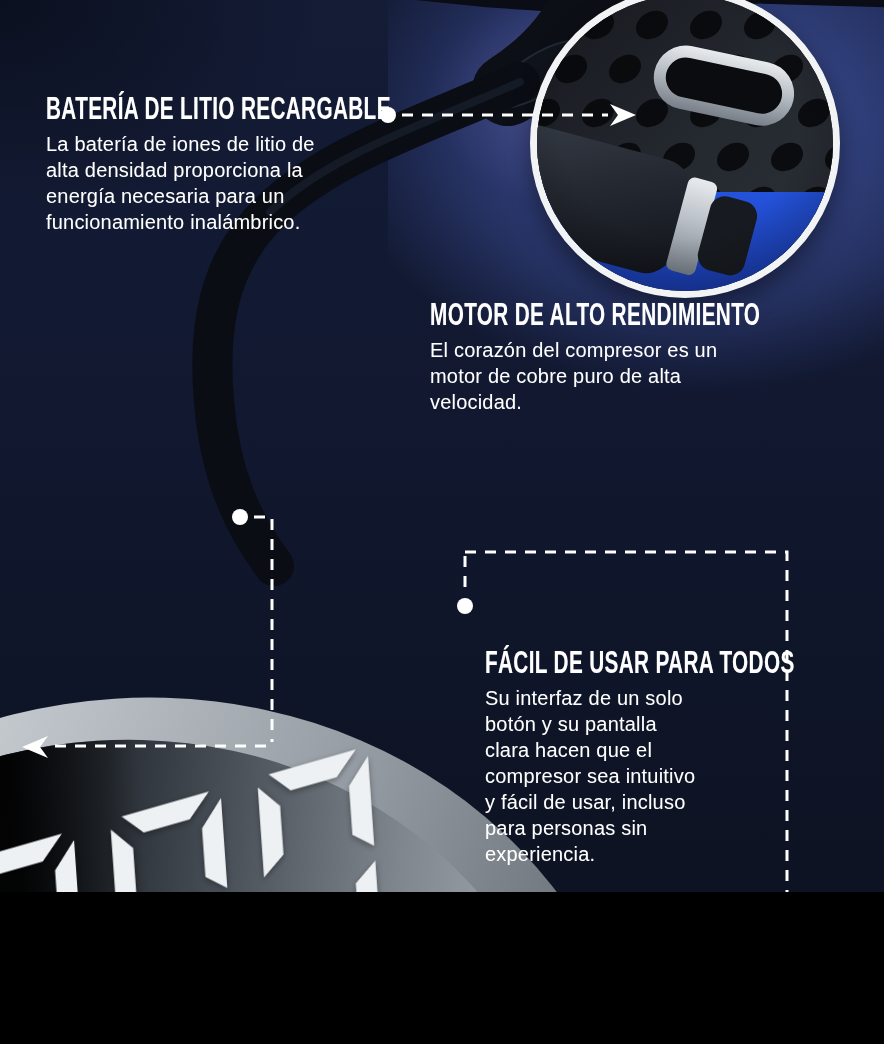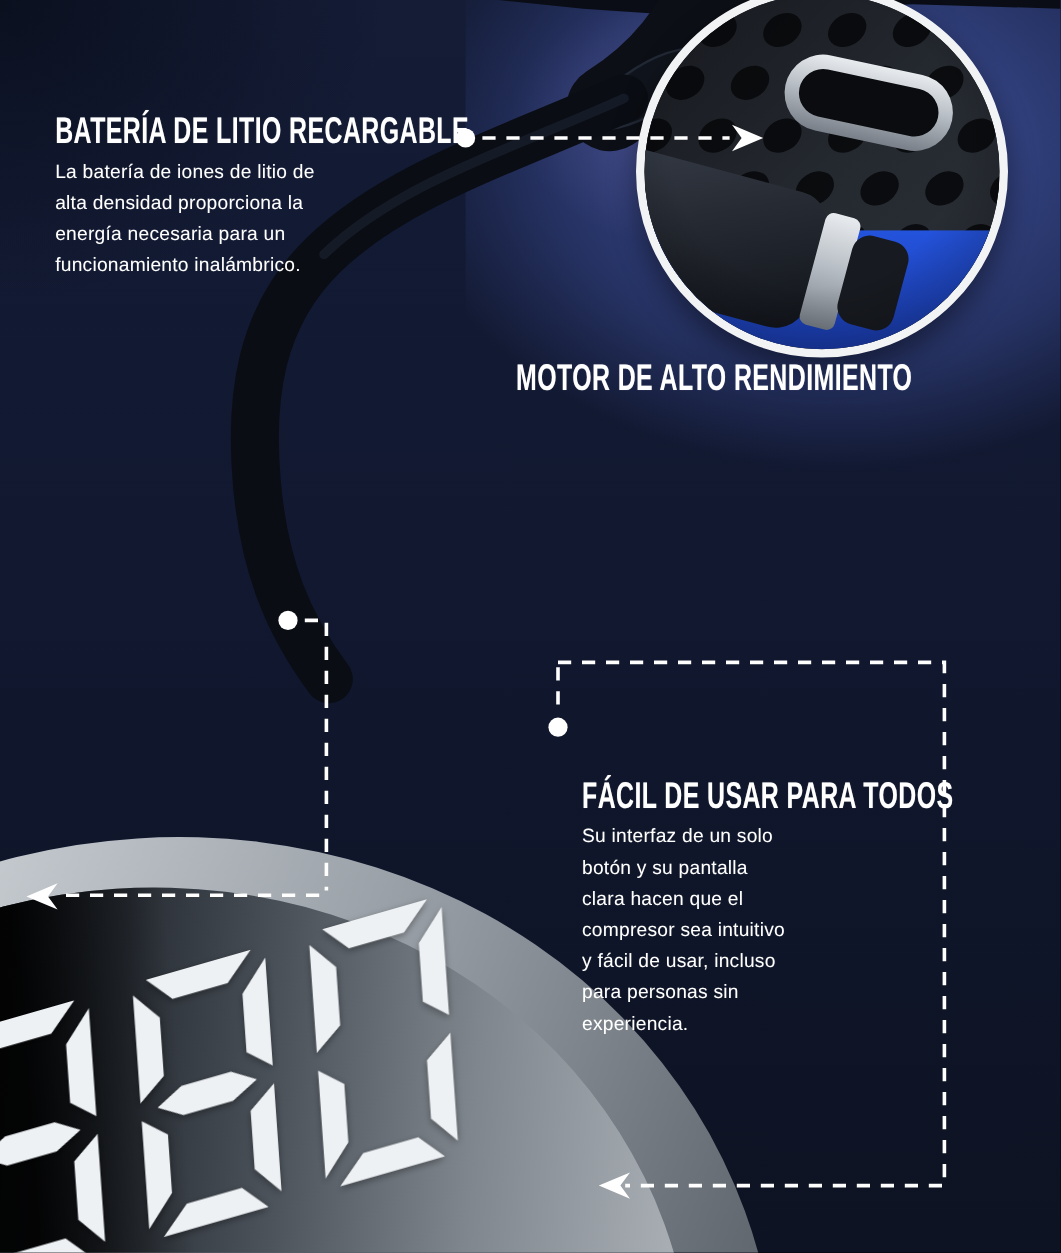--- a/index.html
+++ b/index.html
@@ -1,17 +1,17 @@
 <!DOCTYPE html>
 <html><head>
 <meta charset="utf-8">
 <style>
   html,body{margin:0;padding:0;background:#000;}
   #canvas{
-    position:relative;width:884px;height:1044px;overflow:hidden;
+    position:relative;width:884px;height:892px;overflow:hidden;
     font-family:"Liberation Sans","DejaVu Sans",sans-serif;
     background:
       radial-gradient(60% 40% at 0% 0%, #0b101f 0%, rgba(11,16,31,0) 60%),
       linear-gradient(180deg,#141c36 0%,#111830 45%,#0d1322 100%);
   }
   
   .blue-field{
     position:absolute;left:388px;top:-30px;width:520px;height:430px;
     background:radial-gradient(70% 62% at 60% 36%, #3e4e9d 0%, #32417f 38%, #253161 68%, rgba(18,26,50,0) 100%);
   }
@@ -60,21 +60,21 @@
   
   svg.connectors{position:absolute;left:0;top:0;pointer-events:none;}
   
   .callout{position:absolute;color:#ffffff;}
   .callout .heading{
     font-size:31px;font-weight:700;line-height:34px;white-space:nowrap;
     transform:scaleX(.67);transform-origin:0 50%;letter-spacing:.5px;
     text-shadow:0 0 1px rgba(255,255,255,.35);margin:0 0 5px 0;
   }
   .callout .body{
-    font-size:16px;line-height:26px;white-space:pre-line;letter-spacing:.2px;
+    font-size:20px;line-height:26px;white-space:pre-line;letter-spacing:.2px;
     text-shadow:0 0 1px rgba(255,255,255,.2);margin:0;
   }
   #sec-bateria{left:46px;top:92px;width:400px;}
   #sec-motor{left:430px;top:298px;width:360px;}
   #sec-construccion{left:36px;top:364px;width:410px;}
   #sec-facil{left:485px;top:618px;width:300px;margin-top:28px;}
 </style>
 </head>
 <body>
 
@@ -238,20 +238,23 @@
   <div class="callout" id="sec-bateria">
     <h2 class="heading">BATERÍA DE LITIO RECARGABLE</h2>
     <p class="body">La batería de iones de litio de
 alta densidad proporciona la
 energía necesaria para un
 funcionamiento inalámbrico.</p>
   </div>
 
   <div class="callout" id="sec-motor">
     <h2 class="heading">MOTOR DE ALTO RENDIMIENTO</h2>
+    <p class="body">El corazón del compresor es un
+motor de cobre puro de alta
+velocidad.</p>
   </div>
 
 
   <div class="callout" id="sec-facil">
     <h2 class="heading">FÁCIL DE USAR PARA TODOS</h2>
     <p class="body">Su interfaz de un solo
 botón y su pantalla
 clara hacen que el
 compresor sea intuitivo
 y fácil de usar, incluso

